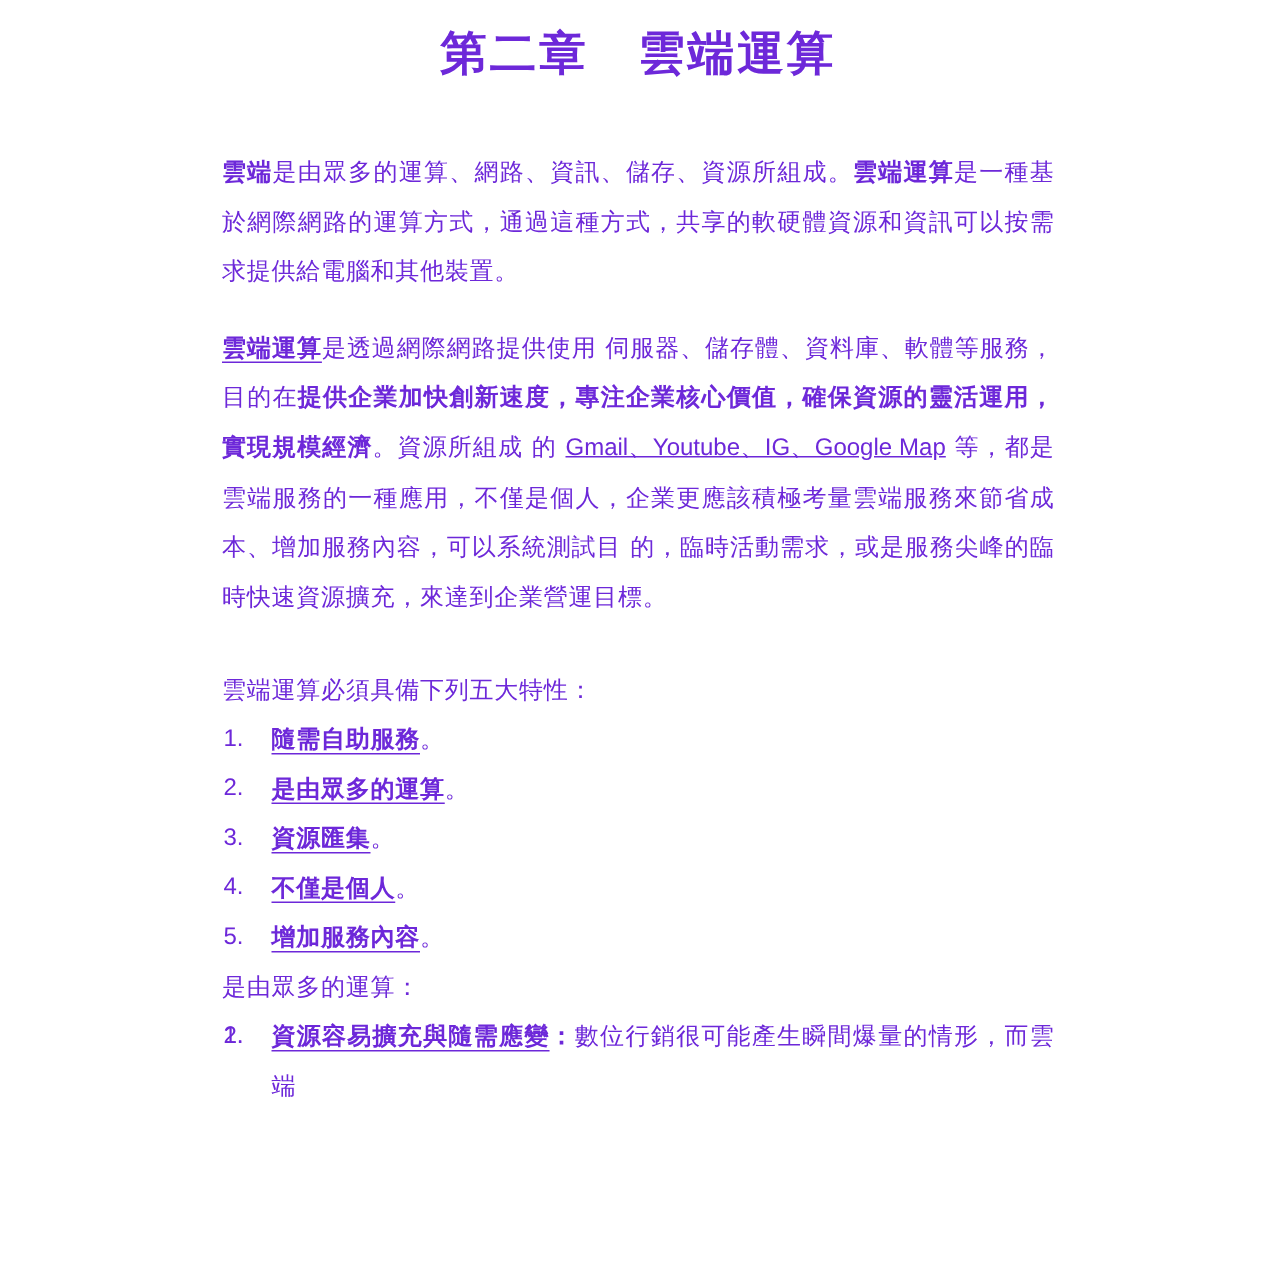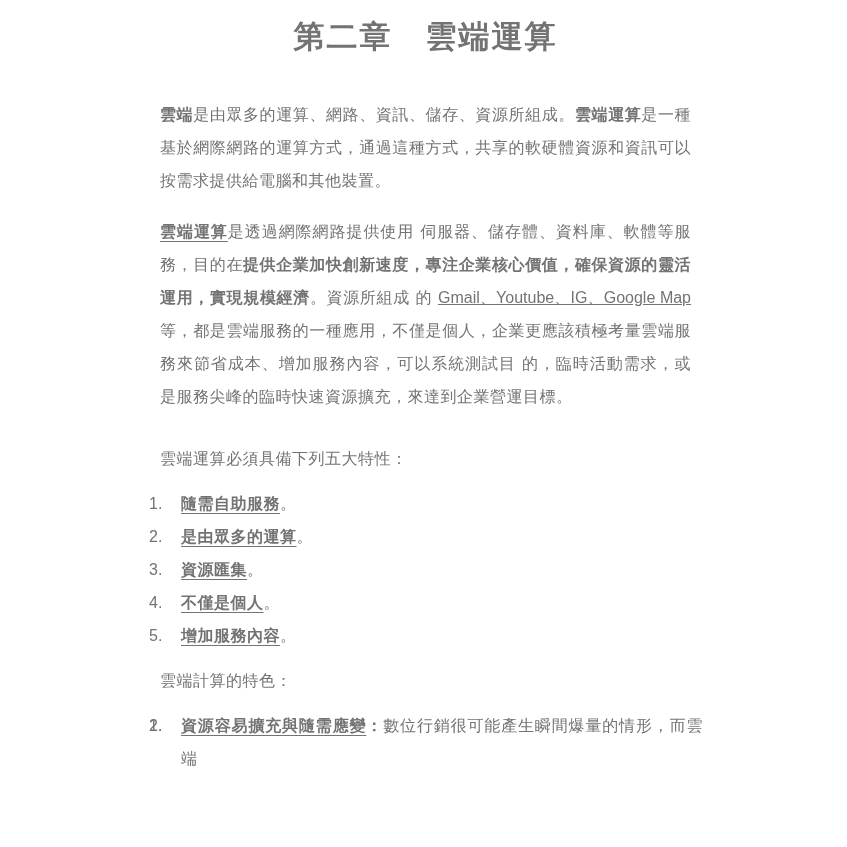--- a/index.html
+++ b/index.html
@@ -5,35 +5,35 @@
   html, body { margin: 0; padding: 0; background: #ffffff; }
   .page {
     position: relative;
     width: 847px;
     height: 847px;
     margin: 0 auto;
     background: #ffffff;
     overflow: hidden;
     box-sizing: border-box;
     padding: 12px 144px 0 148px;
-    color: #737373;
+    color: #6d28d9;
     font-family: "DejaVu Serif", "Liberation Serif", serif;
     font-size: 16px;
     line-height: 33px;
   }
   .title {
     margin: 0 0 38px 0;
     text-align: center;
     font-size: 31px;
     font-weight: 700;
     letter-spacing: 2px;
     line-height: 48px;
     white-space: nowrap;
   }
-  .para { margin: 12px; letter-spacing: 0.5px; }
+  .para { margin: 0; letter-spacing: 0.5px; }
   .justify { text-align: justify; }
   .mb-gap1 { margin-bottom: 18px; }
   .mb-gap2 { margin-bottom: 29px; }
   .mb-gap3 { margin-bottom: 13px; }
   .list { margin: 0; padding: 0; list-style: none; }
   .list li {
     position: relative;
     margin: 0;
     padding-left: 33px;
     letter-spacing: 0.5px;
@@ -79,21 +79,21 @@
     <li>
       <span class="num">4.</span>
       <span class="li-text"><span class="b u">不僅是個人</span><span>。</span></span>
     </li>
     <li>
       <span class="num">5.</span>
       <span class="li-text"><span class="b u">增加服務內容</span><span>。</span></span>
     </li>
   </ol>
 
-  <p class="para"><span>雲端計算的特色：</span></p>
+  <p class="para"><span>是由眾多的運算：</span></p>
 
   <ol class="list">
     <li class="justify">
       <span class="num">1.</span>
     </li>
     <li class="justify">
       <span class="num">2.</span>
       <span class="li-text"><span class="b u">資源容易擴充與隨需應變</span><span class="b">：</span><span>數位行銷很可能產生瞬間爆量的情形，而雲端</span></span>
     </li>
   </ol>

